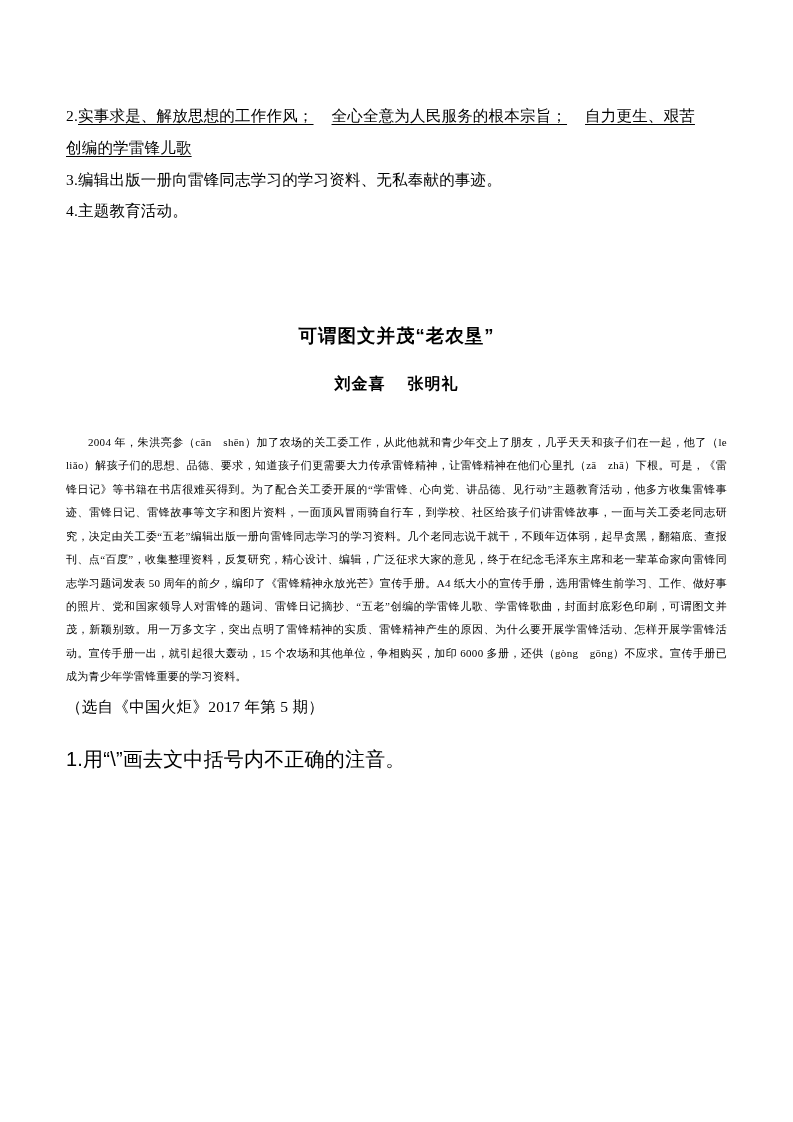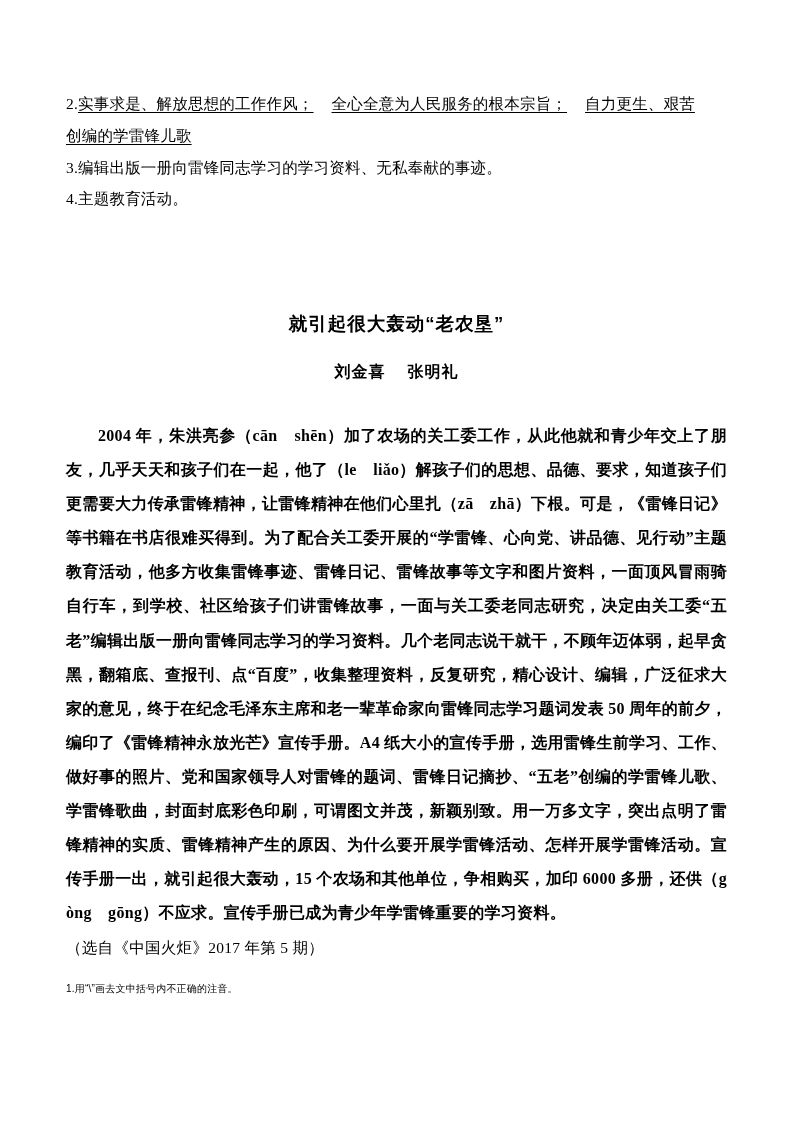--- a/index.html
+++ b/index.html
@@ -17,21 +17,21 @@
   }
   .page {
     position: absolute;
     left: 0; top: 0;
     width: 793px;
     height: 1122px;
     box-sizing: border-box;
     padding: 72px 66px 40px 66px;
   }
   .answers {
-    margin-top: 16px;
+    margin-top: 28px;
   }
   .ans-line {
     font-size: 15.5px;
     line-height: 2.05;
     font-family: "Liberation Sans", "DejaVu Sans", sans-serif;
     letter-spacing: 0.2px;
     word-break: break-all;
   }
   .ans-num {
     font-family: "Liberation Serif", "DejaVu Serif", serif;
@@ -61,41 +61,40 @@
     font-weight: bold;
     font-family: "Liberation Sans", "DejaVu Sans", sans-serif;
     letter-spacing: 1px;
     margin-bottom: 36px;
   }
   .author-gap {
     display: inline-block;
     width: 22px;
   }
   .body-text {
-    font-size: 16px;
+    font-size: 11px;
     line-height: 2.13;
     text-align: justify;
     text-justify: inter-ideograph;
     text-indent: 2em;
     word-break: break-all;
     letter-spacing: 0.3px;
-    font-weight: bold;
   }
   .source {
     margin-top: 8px;
     text-align: left;
     font-size: 15.5px;
     letter-spacing: 0.3px;
     padding-right: 22px;
   }
   .questions {
     margin-top: 18px;
   }
   .q-line {
-    font-size: 10px;
+    font-size: 20px;
     line-height: 2.3;
     font-family: "Liberation Sans", "DejaVu Sans", sans-serif;
     letter-spacing: 0.2px;
   }
 </style>
 </head>
 <body>
 
 <div class="page">
 
@@ -114,21 +113,21 @@
     </div>
 
     <div class="ans-line">
       <span class="ans-num">4.</span><span>主题教育活动。</span>
     </div>
 
   </div>
 
   <div class="spacer-big"></div>
 
-  <div class="article-title">就引起很大轰动“老农垦”</div>
+  <div class="article-title">可谓图文并茂“老农垦”</div>
 
   <div class="article-authors">
     <span>刘金喜</span><span class="author-gap"></span><span>张明礼</span>
   </div>
 
   <div class="body-text">2004 年，朱洪亮参（cān　shēn）加了农场的关工委工作，从此他就和青少年交上了朋友，几乎天天和孩子们在一起，他了（le　liǎo）解孩子们的思想、品德、要求，知道孩子们更需要大力传承雷锋精神，让雷锋精神在他们心里扎（zā　zhā）下根。可是，《雷锋日记》等书籍在书店很难买得到。为了配合关工委开展的“学雷锋、心向党、讲品德、见行动”主题教育活动，他多方收集雷锋事迹、雷锋日记、雷锋故事等文字和图片资料，一面顶风冒雨骑自行车，到学校、社区给孩子们讲雷锋故事，一面与关工委老同志研究，决定由关工委“五老”编辑出版一册向雷锋同志学习的学习资料。几个老同志说干就干，不顾年迈体弱，起早贪黑，翻箱底、查报刊、点“百度”，收集整理资料，反复研究，精心设计、编辑，广泛征求大家的意见，终于在纪念毛泽东主席和老一辈革命家向雷锋同志学习题词发表 50 周年的前夕，编印了《雷锋精神永放光芒》宣传手册。A4 纸大小的宣传手册，选用雷锋生前学习、工作、做好事的照片、党和国家领导人对雷锋的题词、雷锋日记摘抄、“五老”创编的学雷锋儿歌、学雷锋歌曲，封面封底彩色印刷，可谓图文并茂，新颖别致。用一万多文字，突出点明了雷锋精神的实质、雷锋精神产生的原因、为什么要开展学雷锋活动、怎样开展学雷锋活动。宣传手册一出，就引起很大轰动，15 个农场和其他单位，争相购买，加印 6000 多册，还供（gòng　gōng）不应求。宣传手册已成为青少年学雷锋重要的学习资料。</div>
 
   <div class="source">（选自《中国火炬》2017 年第 5 期）</div>
 
   <div class="questions">

